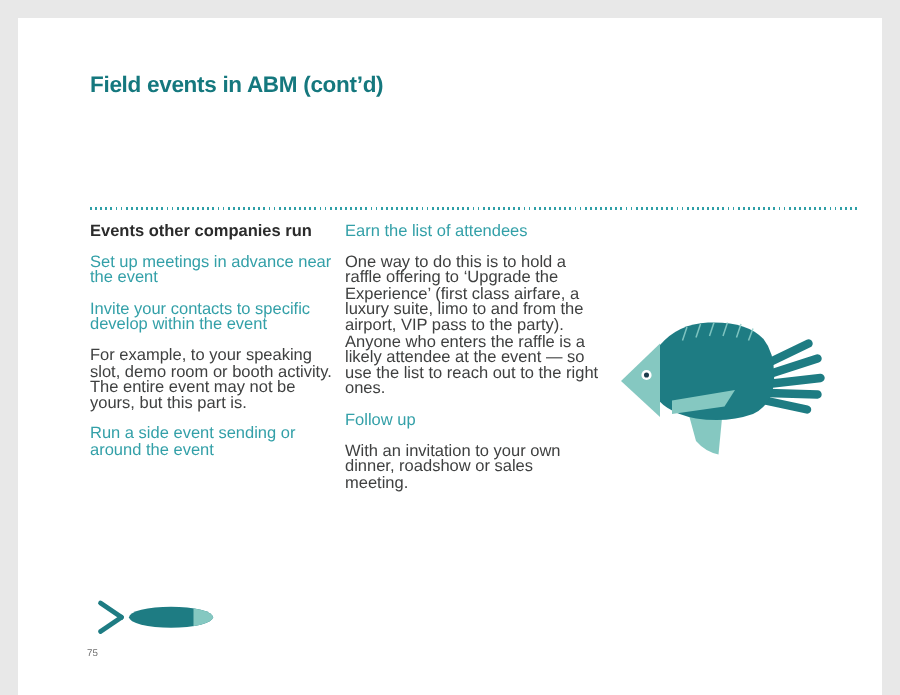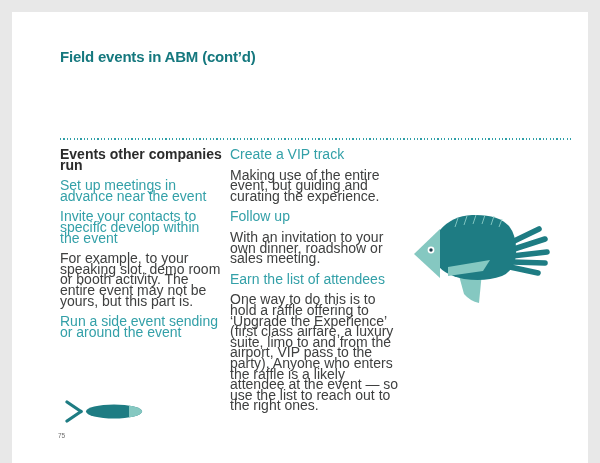--- a/index.html
+++ b/index.html
@@ -14,21 +14,21 @@
   .title{
     position:absolute;left:48px;top:26px;
     font-size:15px;font-weight:bold;letter-spacing:-0.2px;
     color:#15787e;
   }
   .dotted-rule{
     position:absolute;left:48px;top:126px;width:512px;height:3px;
     background-image:repeating-linear-gradient(90deg,#2f9fa7 0 1.2px,transparent 1.2px 3.4px);
     background-size:100% 2.4px;background-repeat:no-repeat;background-position:0 0;
   }
-  .col{position:absolute;top:137px;font-size:14px;line-height:10.6px;color:#3f4040;}
+  .col{position:absolute;top:137px;font-size:11px;line-height:10.6px;color:#3f4040;}
   .col-left{left:48px;width:162px;}
   .col-right{left:218px;width:170px;}
   .col p{margin:0 0 10px 0;}
   .bold-head{font-weight:bold;color:#2b2b2b;margin:0 0 1px 0;}
   .tip{margin:0 0 10px 0;}
   .tip-head{color:#33a0a8;margin:0 0 1px 0;}
   .tip-body{margin:0;}
   .fish-large{position:absolute;left:398px;top:198px;width:140px;height:100px;}
   .fish-small{position:absolute;left:53px;top:387px;width:80px;height:26px;}
   .page-number{
@@ -55,30 +55,26 @@
       <p class="tip-head">Invite your contacts to specific develop within the event</p>
       <p class="tip-body">For example, to your speaking slot, demo room or booth activity. The entire event may not be yours, but this part is.</p>
     </div>
     <div class="tip">
       <p class="tip-head">Run a side event sending or around the event</p>
     </div>
   </div>
 
   <div class="col col-right">
     <div class="tip">
-      <p class="tip-head">Create a VIP track</p>
-      <p class="tip-body">Making use of the entire event, but guiding and curating the experience.</p>
+      <p class="tip-head">Earn the list of attendees</p>
+      <p class="tip-body">One way to do this is to hold a raffle offering to ‘Upgrade the Experience’ (first class airfare, a luxury suite, limo to and from the airport, VIP pass to the party). Anyone who enters the raffle is a likely attendee at the event — so use the list to reach out to the right ones.</p>
     </div>
     <div class="tip">
       <p class="tip-head">Follow up</p>
       <p class="tip-body">With an invitation to your own dinner, roadshow or sales meeting.</p>
-    </div>
-    <div class="tip">
-      <p class="tip-head">Earn the list of attendees</p>
-      <p class="tip-body">One way to do this is to hold a raffle offering to ‘Upgrade the Experience’ (first class airfare, a luxury suite, limo to and from the airport, VIP pass to the party). Anyone who enters the raffle is a likely attendee at the event — so use the list to reach out to the right ones.</p>
     </div>
   </div>
 
   <svg class="fish-large" viewBox="0 0 140 100" aria-hidden="true">
 
     <g stroke="#1e7c83" stroke-width="5.6" stroke-linecap="round" fill="none">
       <line x1="100" y1="33" x2="129" y2="19"></line>
       <line x1="101" y1="40" x2="135" y2="29"></line>
       <line x1="102" y1="46" x2="137" y2="42"></line>
       <line x1="102" y1="52" x2="135" y2="53"></line>

